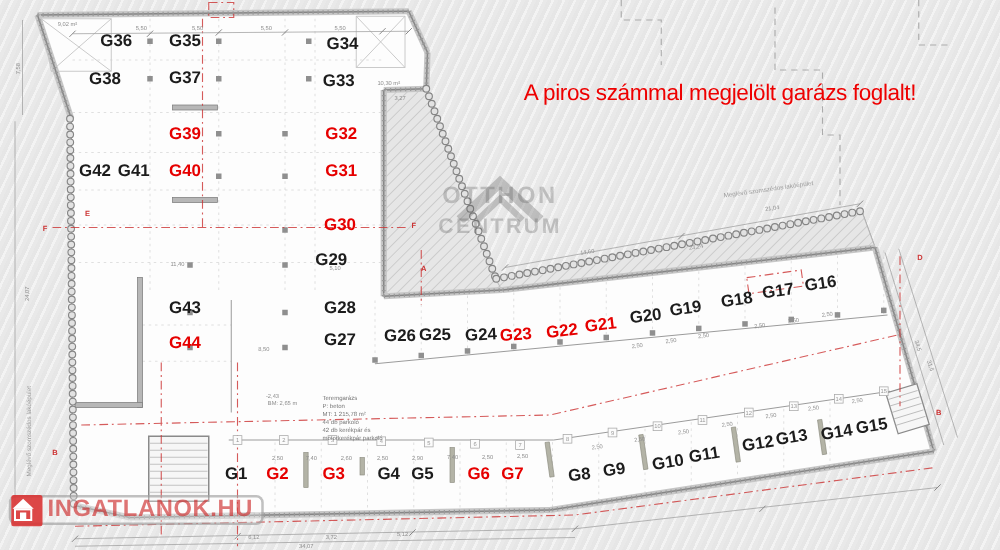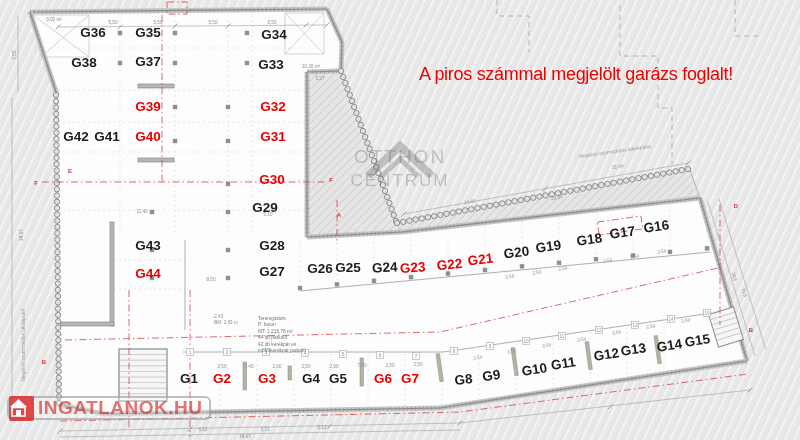--- a/index.html
+++ b/index.html
@@ -20,22 +20,22 @@
   .info{font-family:"Liberation Sans",sans-serif;font-size:4.8px;fill:#777;}
   .neigh{font-family:"Liberation Sans",sans-serif;font-size:5px;fill:#9a9a9a;}
   #warning{
     position:absolute;left:419px;top:64px;width:330px;
     color:#ee0000;font-size:18px;font-weight:normal;letter-spacing:-0.3px;white-space:nowrap;
   }
   
   #watermark{position:absolute;left:330px;top:138px;width:140px;text-align:center;
     color:rgba(90,90,90,.30);pointer-events:none;}
   #wm-mono{font-size:64px;font-weight:bold;line-height:60px;letter-spacing:1px;margin-top:26px;}
-  #wm-l1{font-size:19px;font-weight:normal;letter-spacing:2px;margin-top:8px;}
-  #wm-l2{font-size:17px;font-weight:normal;letter-spacing:2px;margin-top:3px;}
+  #wm-l1{font-size:19px;font-weight:bold;letter-spacing:2px;margin-top:8px;}
+  #wm-l2{font-size:17px;font-weight:bold;letter-spacing:2px;margin-top:3px;}
   
   #logo{
     position:absolute;left:7px;top:396px;width:204px;height:24px;
     border:2px solid rgba(140,140,140,.55);border-radius:6px;
     background:rgba(255,255,255,.30);
     display:flex;align-items:center;gap:4px;box-sizing:border-box;padding-left:0;text-align:center;
   }
   #logo-icon{width:25px;height:25px;background:rgba(217,48,48,.88);border-radius:2px;
     display:flex;align-items:center;justify-content:center;flex:0 0 auto;}
   #logo-text{color:rgba(204,32,32,.62);font-size:19px;font-weight:bold;letter-spacing:.5px;white-space:nowrap;}

